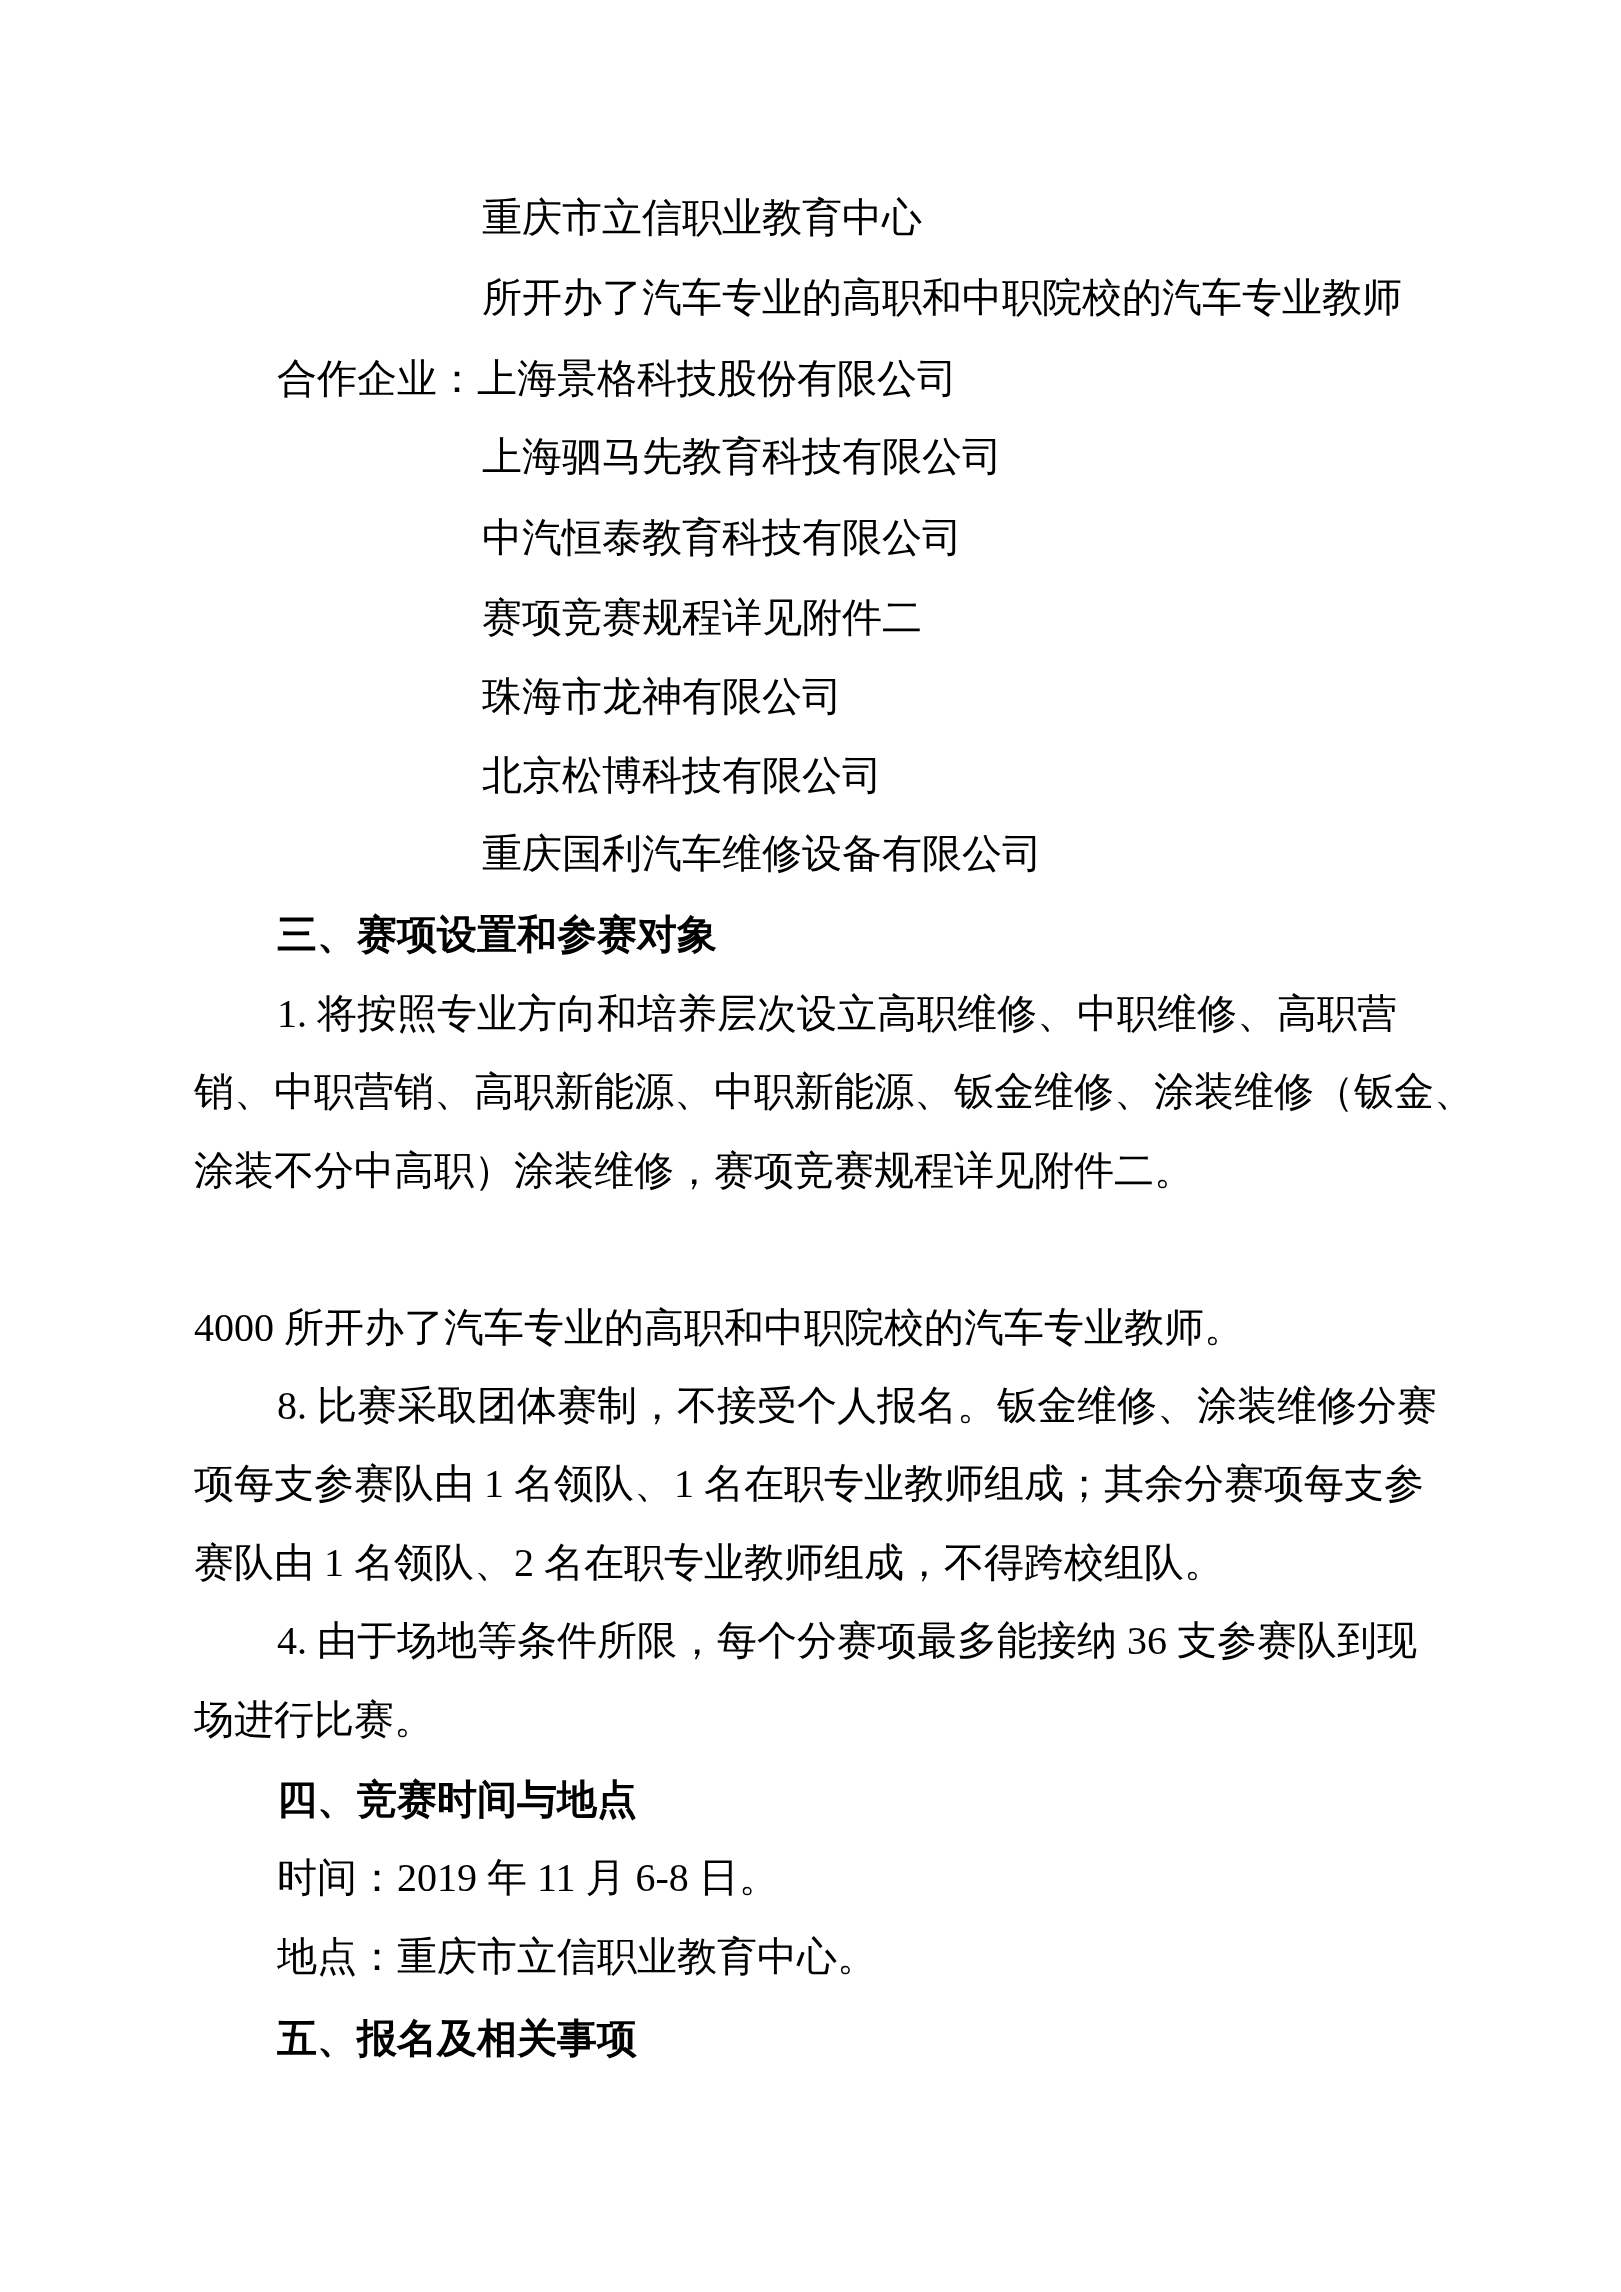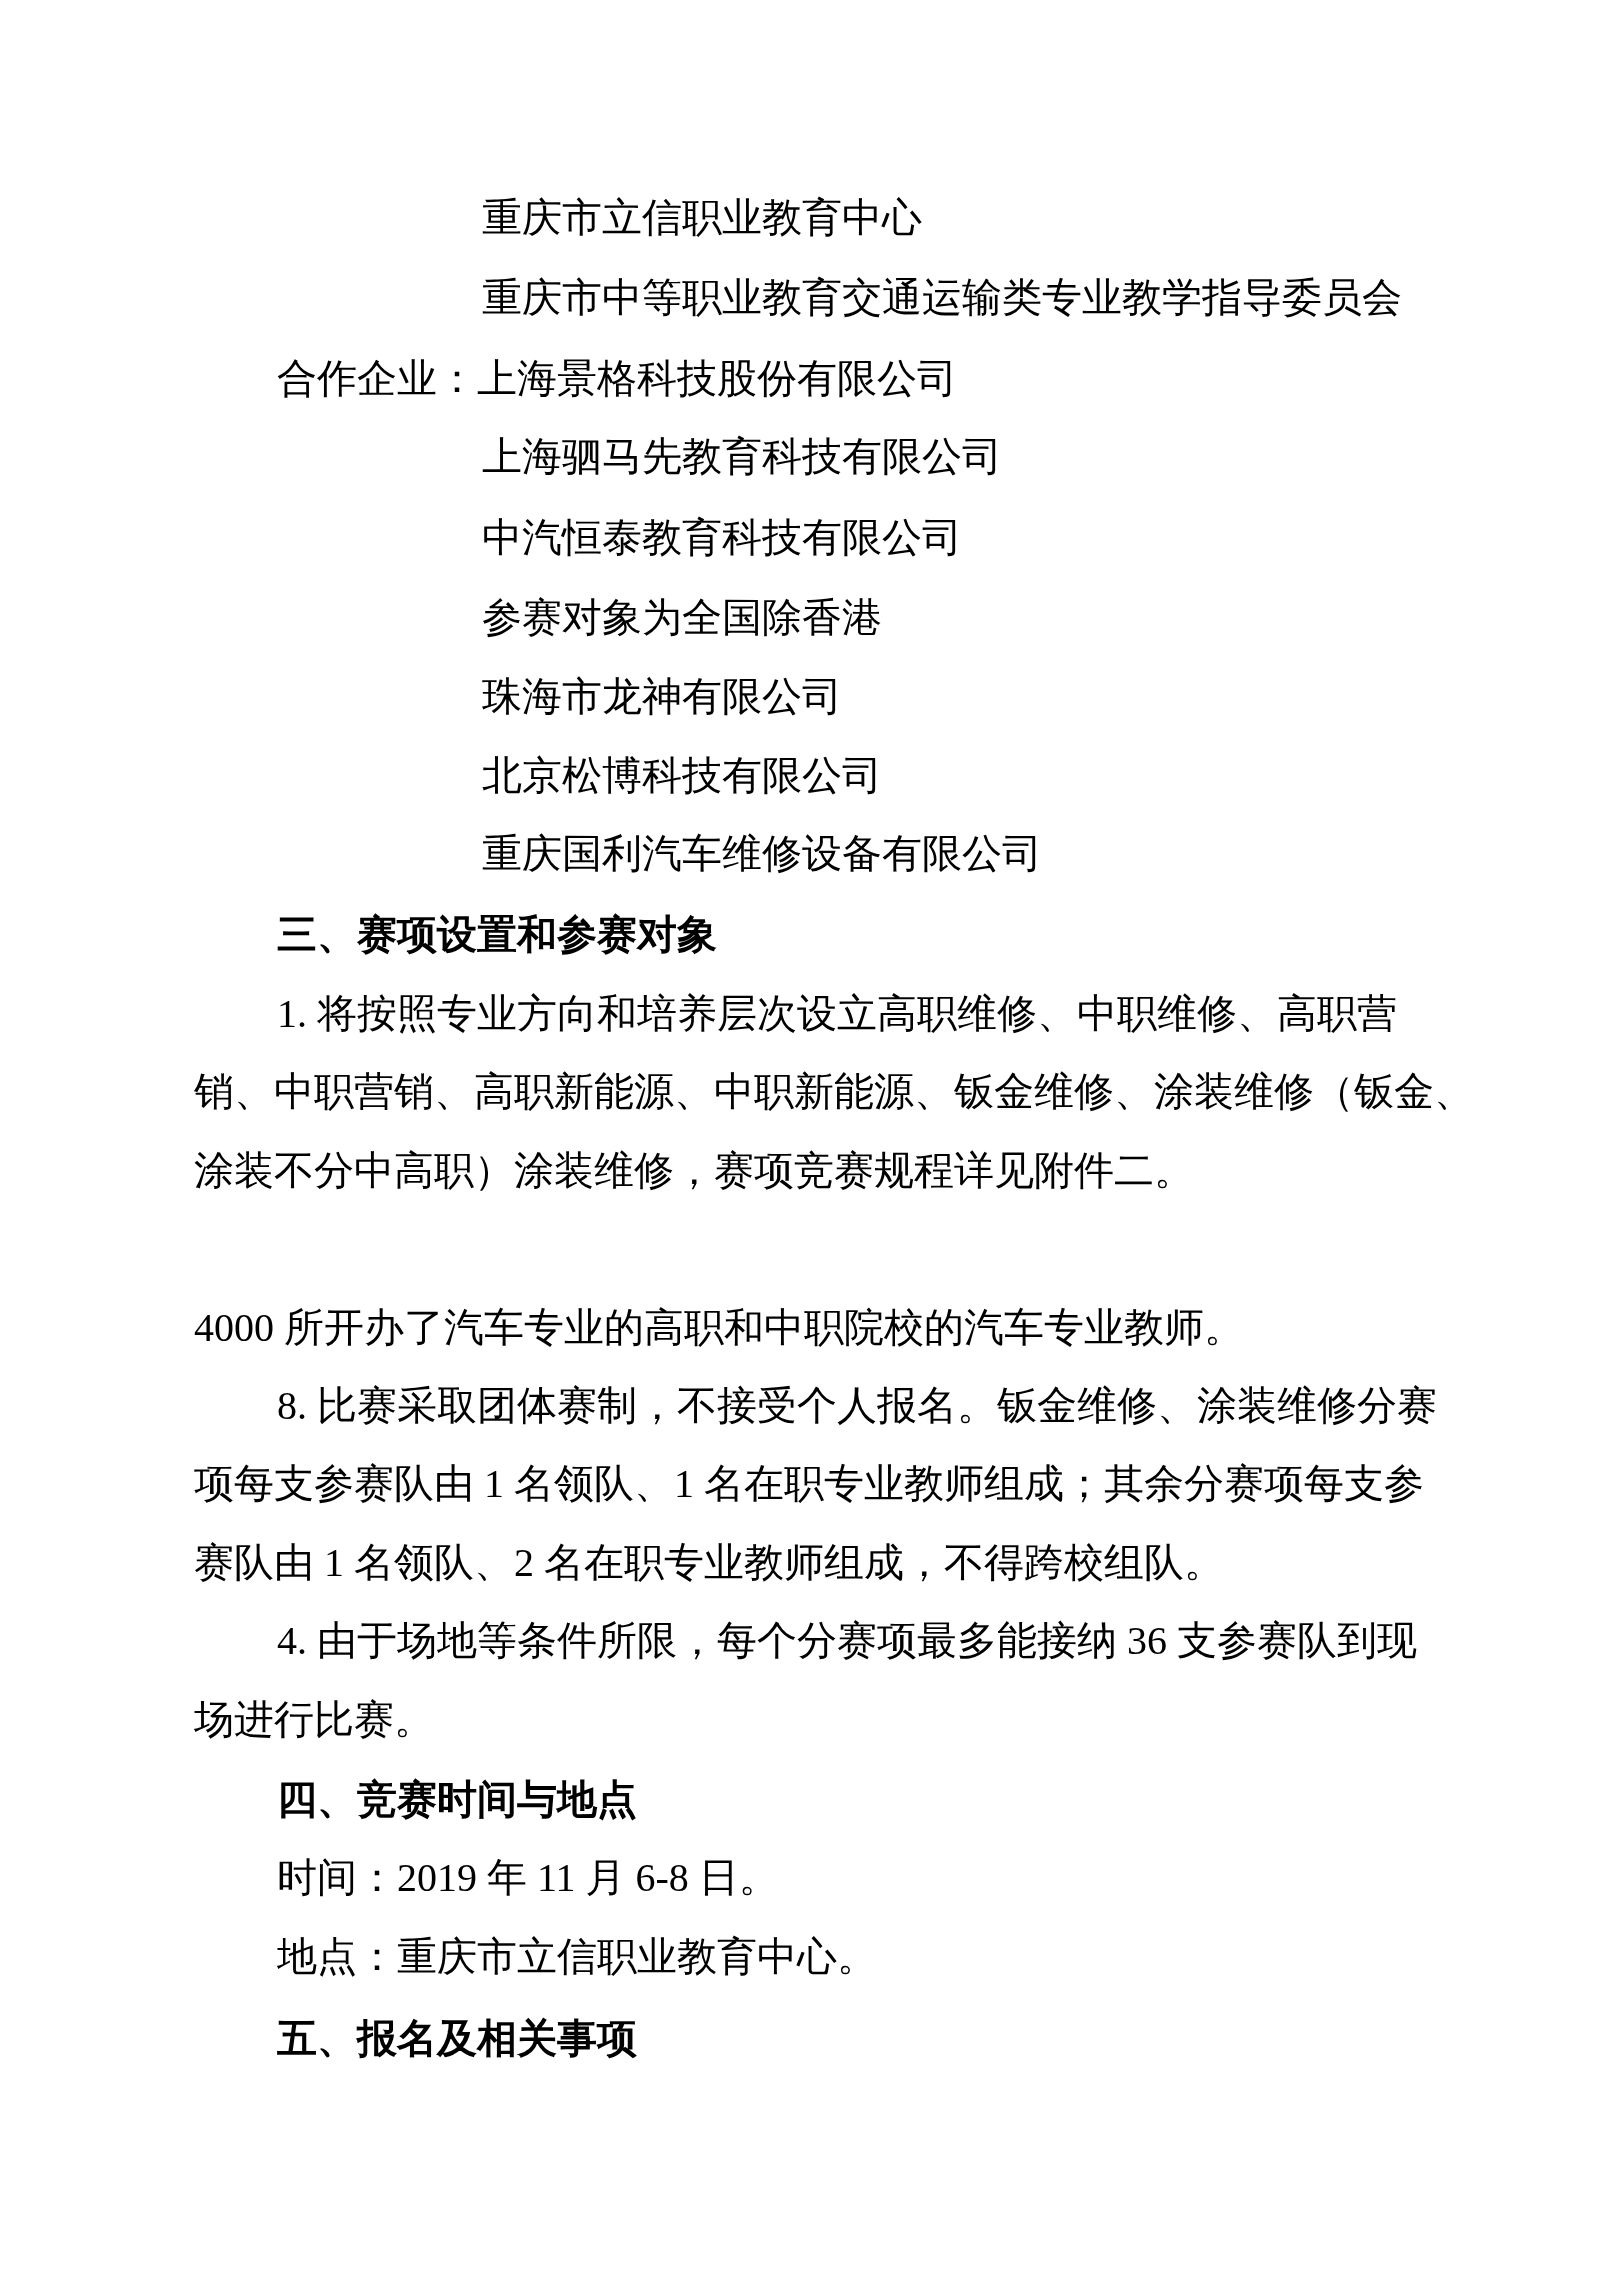--- a/index.html
+++ b/index.html
@@ -36,27 +36,27 @@
   .x-body   { left: 194px; }  
   .x-indent { left: 277px; }  
   .x-list   { left: 482px; }  
 </style>
 </head>
 <body>
 
 <div class="page">
 
   <div class="line x-list" style="top:193px">重庆市立信职业教育中心</div>
-  <div class="line x-list" style="top:273px">重庆市中等职业教育交通运输类专业教学指导委员会</div>
+  <div class="line x-list" style="top:273px">所开办了汽车专业的高职和中职院校的汽车专业教师</div>
 
   <div class="line x-indent" style="top:354px"><span class="bold-label">合作企业：</span><span>上海景格科技股份有限公司</span></div>
 
   <div class="line x-list" style="top:432px">上海驷马先教育科技有限公司</div>
   <div class="line x-list" style="top:513px">中汽恒泰教育科技有限公司</div>
-  <div class="line x-list" style="top:593px">参赛对象为全国除香港</div>
+  <div class="line x-list" style="top:593px">赛项竞赛规程详见附件二</div>
   <div class="line x-list" style="top:672px">珠海市龙神有限公司</div>
   <div class="line x-list" style="top:751px">北京松博科技有限公司</div>
   <div class="line x-list" style="top:829px">重庆国利汽车维修设备有限公司</div>
 
   <div class="line heading x-indent" style="top:910px">三、赛项设置和参赛对象</div>
 
   <div class="line x-indent" style="top:989px">1. 将按照专业方向和培养层次设立高职维修、中职维修、高职营</div>
   <div class="line x-body" style="top:1067px">销、中职营销、高职新能源、中职新能源、钣金维修、涂装维修（钣金、</div>
   <div class="line x-body" style="top:1146px">涂装不分中高职）涂装维修，赛项竞赛规程详见附件二。</div>
   <div class="line x-body" style="top:1303px">4000 所开办了汽车专业的高职和中职院校的汽车专业教师。</div>

